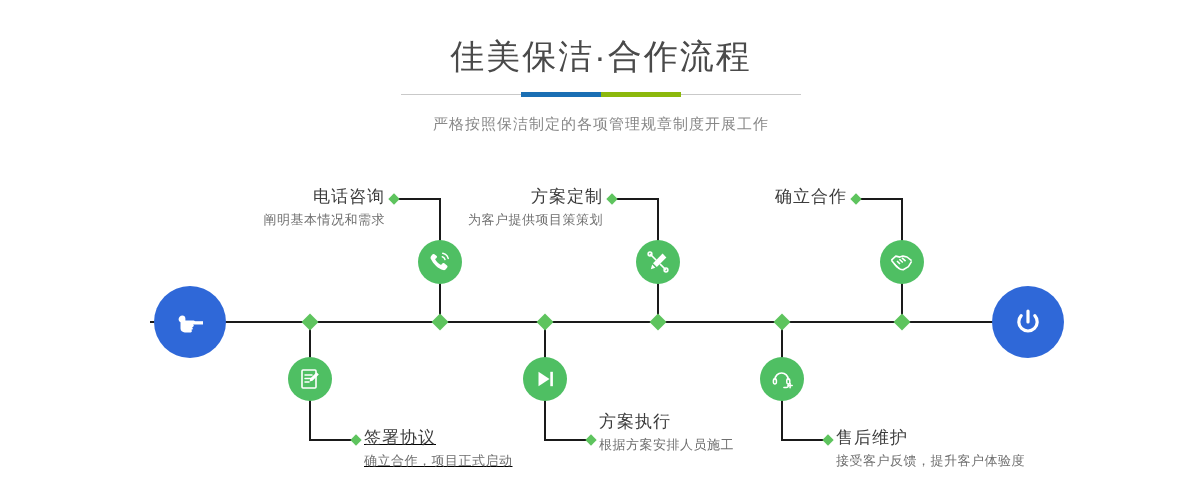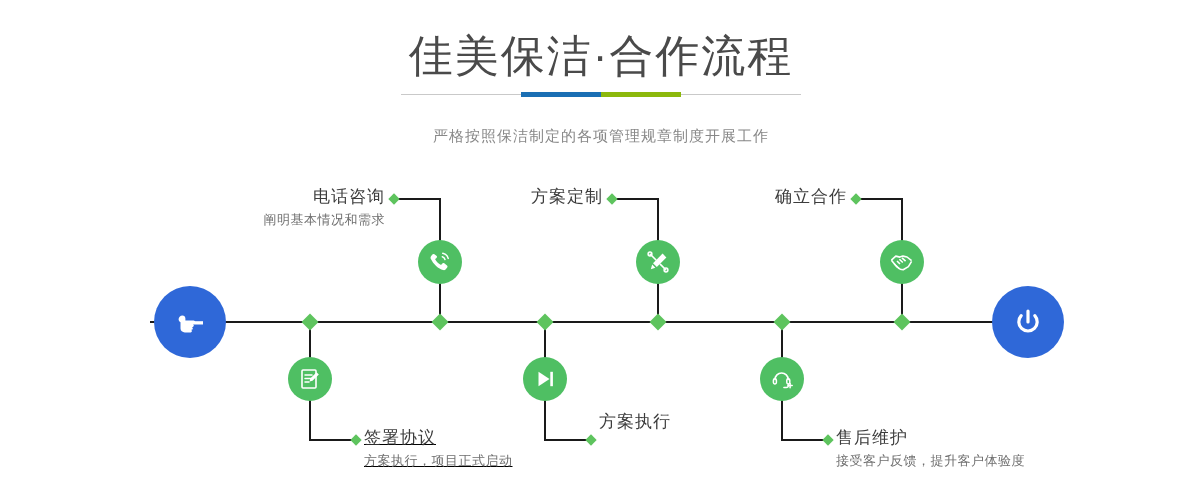--- a/index.html
+++ b/index.html
@@ -19,21 +19,21 @@
 
   
   .header {
     position: absolute;
     left: 0; top: 0;
     width: 1202px;
     text-align: center;
   }
   .title {
     margin-top: 36px;
-    font-size: 44px;
+    font-size: 34px;
     line-height: 40px;
     color: #4a4a4a;
     letter-spacing: 2px;
     font-weight: 400;
   }
   .divider {
     position: relative;
     width: 400px;
     height: 10px;
     margin: 14px auto 0 auto;
@@ -50,21 +50,21 @@
     width: 80px; height: 5px;
     background: #1a6fb4;
   }
   .divider .seg-green {
     position: absolute;
     left: 200px; top: 2px;
     width: 80px; height: 5px;
     background: #8cb80c;
   }
   .subtitle {
-    margin-top: 26px;
+    margin-top: 14px;
     font-size: 15px;
     line-height: 20px;
     color: #888888;
     letter-spacing: 1px;
   }
 
   
   .axis {
     position: absolute;
     left: 150px;
@@ -215,57 +215,59 @@
         <line x1="8" y1="12.5" x2="15" y2="12.5" stroke="#ffffff" stroke-width="1.5" stroke-linecap="round"></line>
         <line x1="8" y1="16" x2="12" y2="16" stroke="#ffffff" stroke-width="1.5" stroke-linecap="round"></line>
         <path fill="#ffffff" d="M19.6 6.2l2.2 2.2-6.3 6.3-2.9 0.7 0.7-2.9z"></path>
       </svg>
     </div>
     <div class="diamond"></div>
     <div class="arm" style="left:-1px; top:439px; width:46px;"></div>
     <div class="bullet" style="left:42px; top:436px;"></div>
     <div class="label-block left-align" style="left:54px; top:427px; width:400px;text-decoration:underline;">
       <div class="lbl-title">签署协议</div>
-      <div class="lbl-desc">方案执行，项目正式启动</div>
+      <div class="lbl-desc">确立合作，项目正式启动</div>
     </div>
   </div>
 
   <div class="node" style="left:658px;">
     <div class="stem" style="top:198px; height:124px;"></div>
     <div class="circle-icon" style="top:240px;">
       <svg width="26" height="26" viewBox="0 0 26 26">
         <path fill="#ffffff" d="M17.6 4.6l3.8 3.8-9.6 9.6-3.8-3.8z"></path>
         <path fill="#ffffff" d="M7.2 15.6l3.2 3.2-4.6 1.4z"></path>
         <path fill="none" stroke="#ffffff" stroke-width="1.6" stroke-linecap="round" d="M5.2 5.2l5.6 5.6"></path>
         <circle cx="5.0" cy="5.0" r="1.9" fill="none" stroke="#ffffff" stroke-width="1.5"></circle>
         <path fill="none" stroke="#ffffff" stroke-width="1.6" stroke-linecap="round" d="M15.4 15.4l5.4 5.4"></path>
         <circle cx="21.0" cy="21.0" r="1.9" fill="none" stroke="#ffffff" stroke-width="1.5"></circle>
       </svg>
     </div>
     <div class="diamond"></div>
     <div class="arm" style="left:-45px; top:198px; width:46px;"></div>
     <div class="bullet" style="left:-50px; top:195px;"></div>
     <div class="label-block right-align" style="left:-450px; top:186px; width:395px;">
       <div class="lbl-title">方案定制</div>
+      <div class="lbl-desc">为客户提供项目策策划</div>
     </div>
   </div>
 
   <div class="node" style="left:545px;">
     <div class="stem" style="top:321px; height:120px;"></div>
     <div class="circle-icon" style="top:357px;">
       <svg width="26" height="26" viewBox="0 0 26 26">
         <path fill="#ffffff" d="M6.5 5.8l11 7.2-11 7.2z"></path>
         <rect x="18.3" y="5.8" width="2.6" height="14.4" fill="#ffffff"></rect>
       </svg>
     </div>
     <div class="diamond"></div>
     <div class="arm" style="left:-1px; top:439px; width:46px;"></div>
     <div class="bullet" style="left:42px; top:436px;"></div>
     <div class="label-block left-align" style="left:54px; top:411px; width:400px;">
       <div class="lbl-title">方案执行</div>
+      <div class="lbl-desc">根据方案安排人员施工</div>
     </div>
   </div>
 
   <div class="node" style="left:902px;">
     <div class="stem" style="top:198px; height:124px;"></div>
     <div class="circle-icon" style="top:240px;">
       <svg width="28" height="28" viewBox="0 0 28 28">
         <path fill="none" stroke="#ffffff" stroke-width="1.6" stroke-linejoin="round" d="M3.4 12.2l4.4-4.1 4.0 1.0 3.2-1.0 4.0 0.9 4.6 3.7"></path>
         <path fill="none" stroke="#ffffff" stroke-width="1.6" stroke-linejoin="round" d="M9.0 13.0l3.0 3.0M11.4 11.2l3.4 3.3M14.0 9.8l3.6 3.4"></path>
         <path fill="none" stroke="#ffffff" stroke-width="1.6" stroke-linejoin="round" d="M3.4 12.2l5.2 6.4 3.6 2.6 3.0 0.6 5.2-3.2 3.2-5.2"></path>

